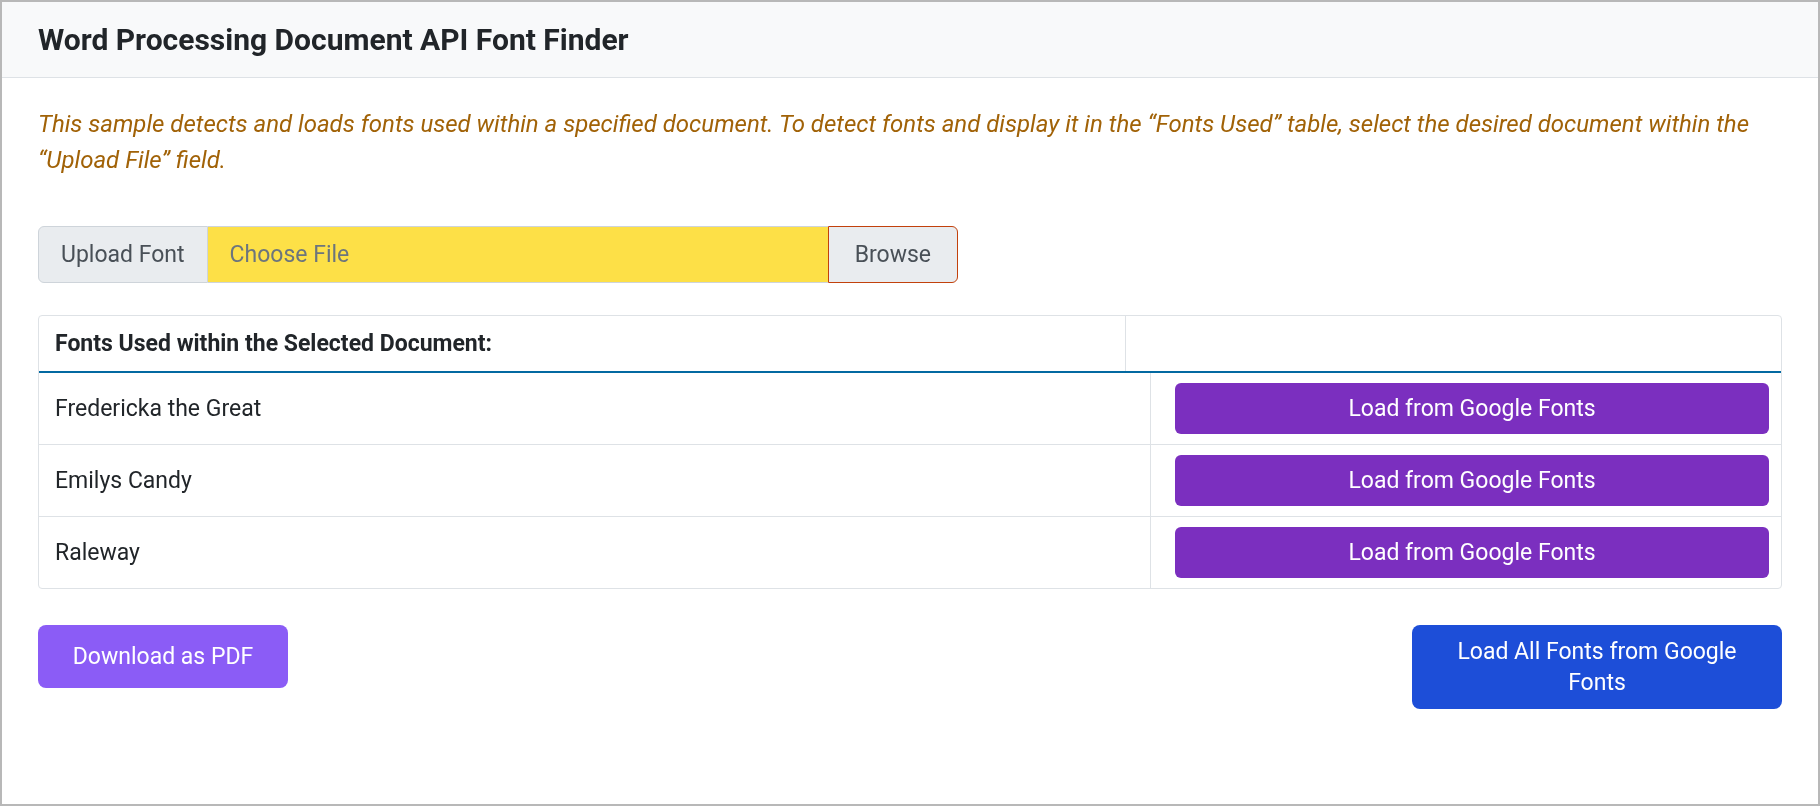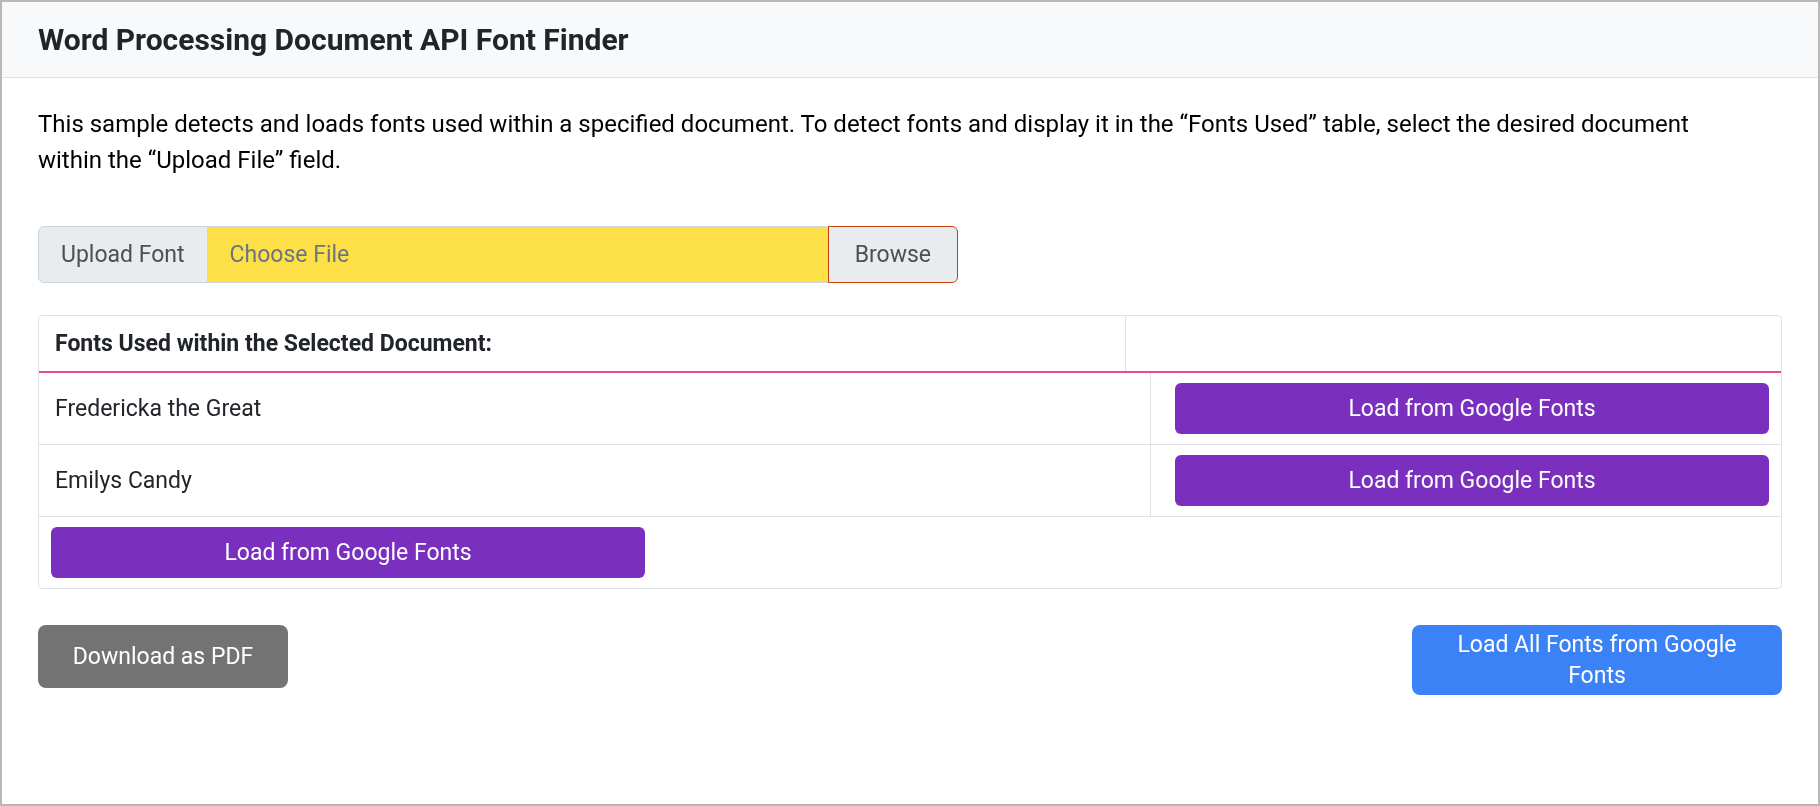--- a/index.html
+++ b/index.html
@@ -32,23 +32,24 @@
     }
     .content {
       padding: 28px 36px;
       flex: 1;
       display: flex;
       flex-direction: column;
     }
     .description {
       font-size: 24px;
       line-height: 1.5;
-      color: #000000;
+      color: #a16207;
       margin-bottom: 48px;
       max-width: 1720px;
+      font-style: italic;
     }
     .upload-group {
       display: flex;
       width: 920px;
       margin-bottom: 32px;
     }
     .upload-label {
       background: #e9ecef;
       border: 1px solid #ced4da;
       border-radius: 6px 0 0 6px;
@@ -81,21 +82,21 @@
       font-family: inherit;
     }
     .fonts-table {
       border: 1px solid #dee2e6;
       border-radius: 4px;
       margin-bottom: 36px;
       overflow: hidden;
     }
     .table-header-row {
       display: flex;
-      border-bottom: 2px solid #ec4899;
+      border-bottom: 2px solid #0369a1;
       gap: 37px;
     }
     .table-header-cell {
       padding: 14px 16px;
       font-size: 23px;
       font-weight: 700;
       color: #212529;
     }
     .table-header-cell.col-name {
       flex: 1;
@@ -138,39 +139,39 @@
       font-weight: 400;
       cursor: pointer;
       font-family: inherit;
     }
     .footer-actions {
       display: flex;
       justify-content: space-between;
       align-items: flex-start;
     }
     .download-pdf-button {
-      background: #737373;
+      background: #8b5cf6;
       color: #ffffff;
       border: none;
       border-radius: 8px;
       padding: 16px 28px;
       font-size: 23px;
       font-weight: 400;
       cursor: pointer;
       font-family: inherit;
       width: 250px;
       text-align: center;
       line-height: 1.35;
     }
     .load-all-button {
-      background: #3b82f6;
+      background: #1d4ed8;
       color: #ffffff;
       border: none;
       border-radius: 8px;
-      padding: 4px 28px;
+      padding: 11px 28px;
       font-size: 23px;
       font-weight: 400;
       cursor: pointer;
       font-family: inherit;
       width: 370px;
       text-align: center;
       line-height: 1.35;
     }
   </style>
 </head>
@@ -204,20 +205,21 @@
       </div>
 
       <div class="table-row">
         <div class="table-cell col-name">Emilys Candy</div>
         <div class="table-cell col-action">
           <button class="load-button">Load from Google Fonts</button>
         </div>
       </div>
 
       <div class="table-row">
+        <div class="table-cell col-name">Raleway</div>
         <div class="table-cell col-action">
           <button class="load-button">Load from Google Fonts</button>
         </div>
       </div>
     </div>
 
     <div class="footer-actions">
       <button class="download-pdf-button">Download as PDF</button>
       <button class="load-all-button">Load All Fonts from Google Fonts</button>
     </div>

